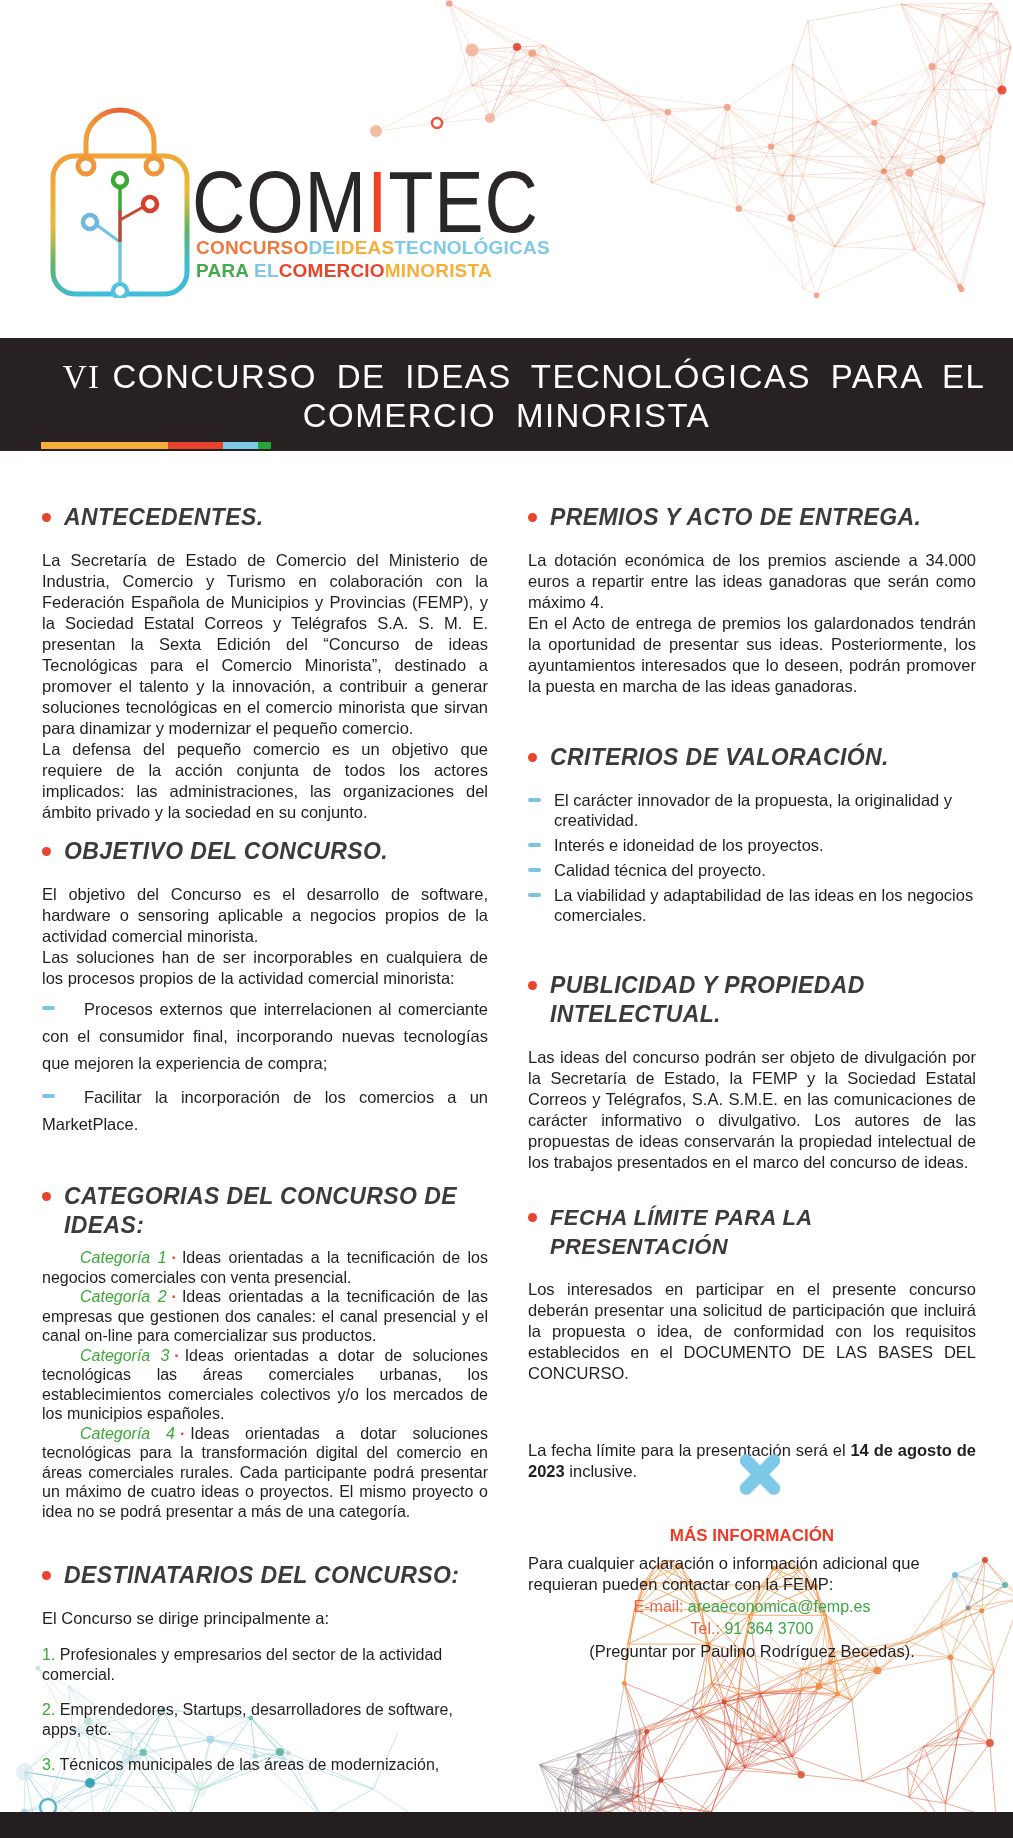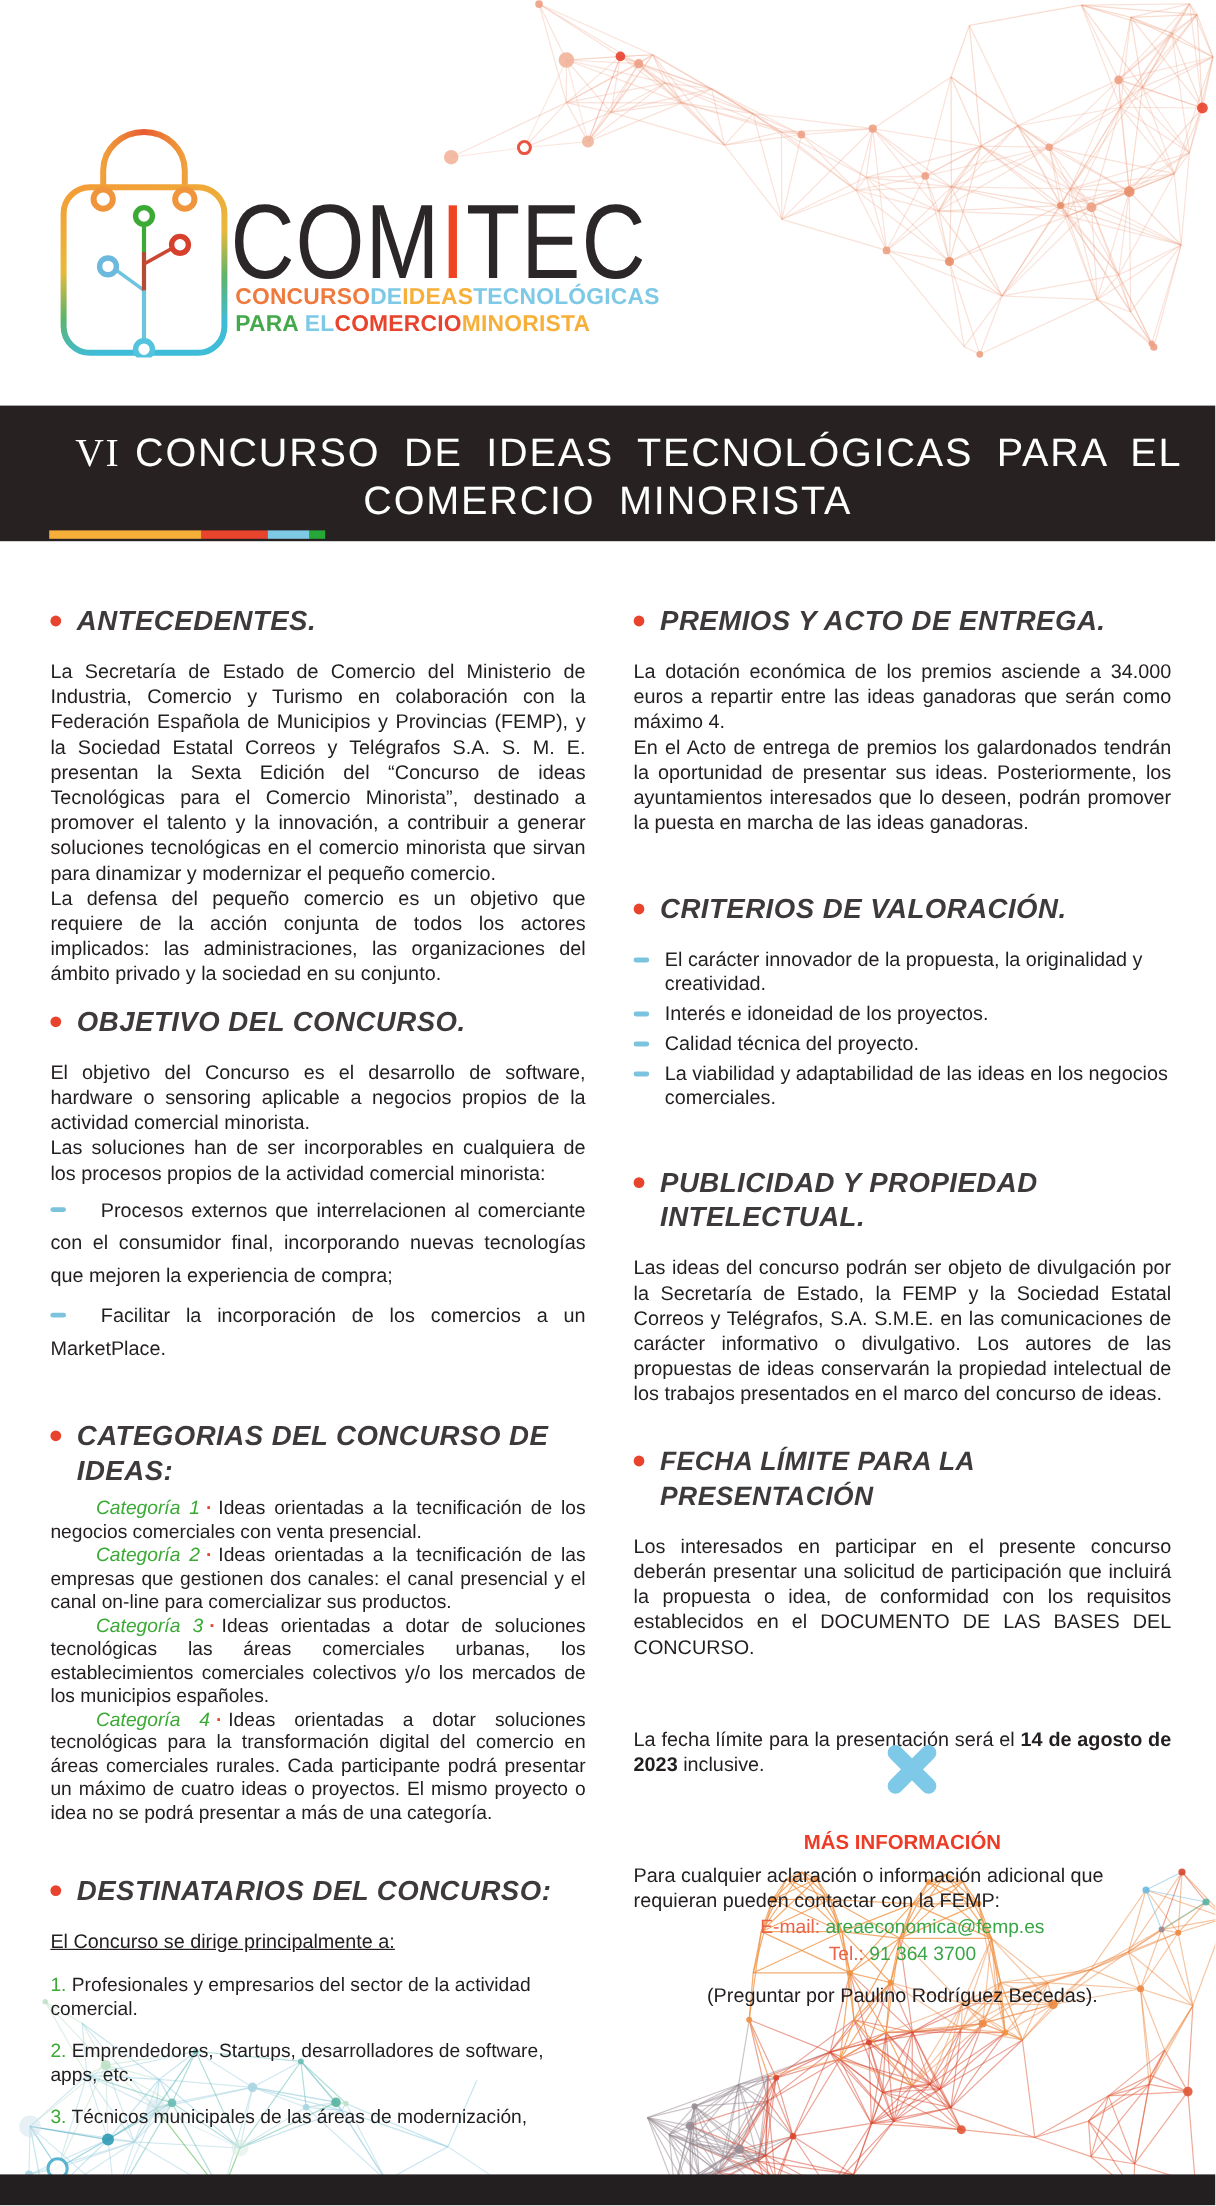--- a/index.html
+++ b/index.html
@@ -42,35 +42,35 @@
   .brow .p{line-height:27px;text-indent:42px;}
   .dash{position:absolute;left:0;top:10px;width:13px;height:4px;border-radius:2px;background:#7cc3de;}
   .crow{position:relative;padding-left:26px;margin:5px 0;}
   .crow .dash{top:8px;}
   .crow .p{line-height:20px;text-align:left;}
 
   .cat{margin:0;text-align:justify;text-indent:38px;font-size:16px;line-height:19.5px;}
   .cat-label{color:#3aaa35;font-style:italic;}
   .cat-dot{color:#e8432d;padding:0 5px;font-weight:700;}
 
-  .d-intro{margin:0 0 16px;text-align:left;text-decoration:underline;}
+  .d-intro{margin:0 0 16px;text-align:left;}
   .ditem{margin:0 0 15px;font-size:16px;line-height:20px;text-align:left;}
   .dnum{color:#3aaa35;}
 
   .deadline{margin-top:56px;}
   .x-mark{position:relative;width:50px;height:50px;margin:-32px auto 0;left:8px;}
   .x-mark::before,.x-mark::after{content:"";position:absolute;left:-1px;top:18px;width:52px;height:13px;
       border-radius:7px;background:#7ec9e8;}
   .x-mark::before{transform:rotate(45deg);} .x-mark::after{transform:rotate(-45deg);}
 
   .mi-title{margin:26px 0 7px;text-align:center;font-size:17px;font-weight:700;color:#ee3b26;}
   .mi-p{margin:0;font-size:16.5px;line-height:21px;}
   .mi-line{margin-top:2px;text-align:center;font-size:16px;line-height:20px;}
   .mi-label{color:#e96449;} .mi-val{color:#3aa648;}
-  .mi-note{margin-top:14px;text-align:center;font-size:16.5px;line-height:20px;}
+  .mi-note{margin-top:2px;text-align:center;font-size:16.5px;line-height:20px;}
 
   .footbar{position:absolute;left:0;top:1812px;width:100%;height:26px;background:#231f20;z-index:2;}
 </style>
 </head>
 <body>
 
 <div class="page">
 
   <svg id="deco" width="1013" height="1838" viewBox="0 0 1013 1838">
       <line x1="568.2290614987724" y1="85.73556702490896" x2="603.8146063096356" y2="120.92664743773639" stroke="#eda084" stroke-width="1" opacity="0.3"></line>

